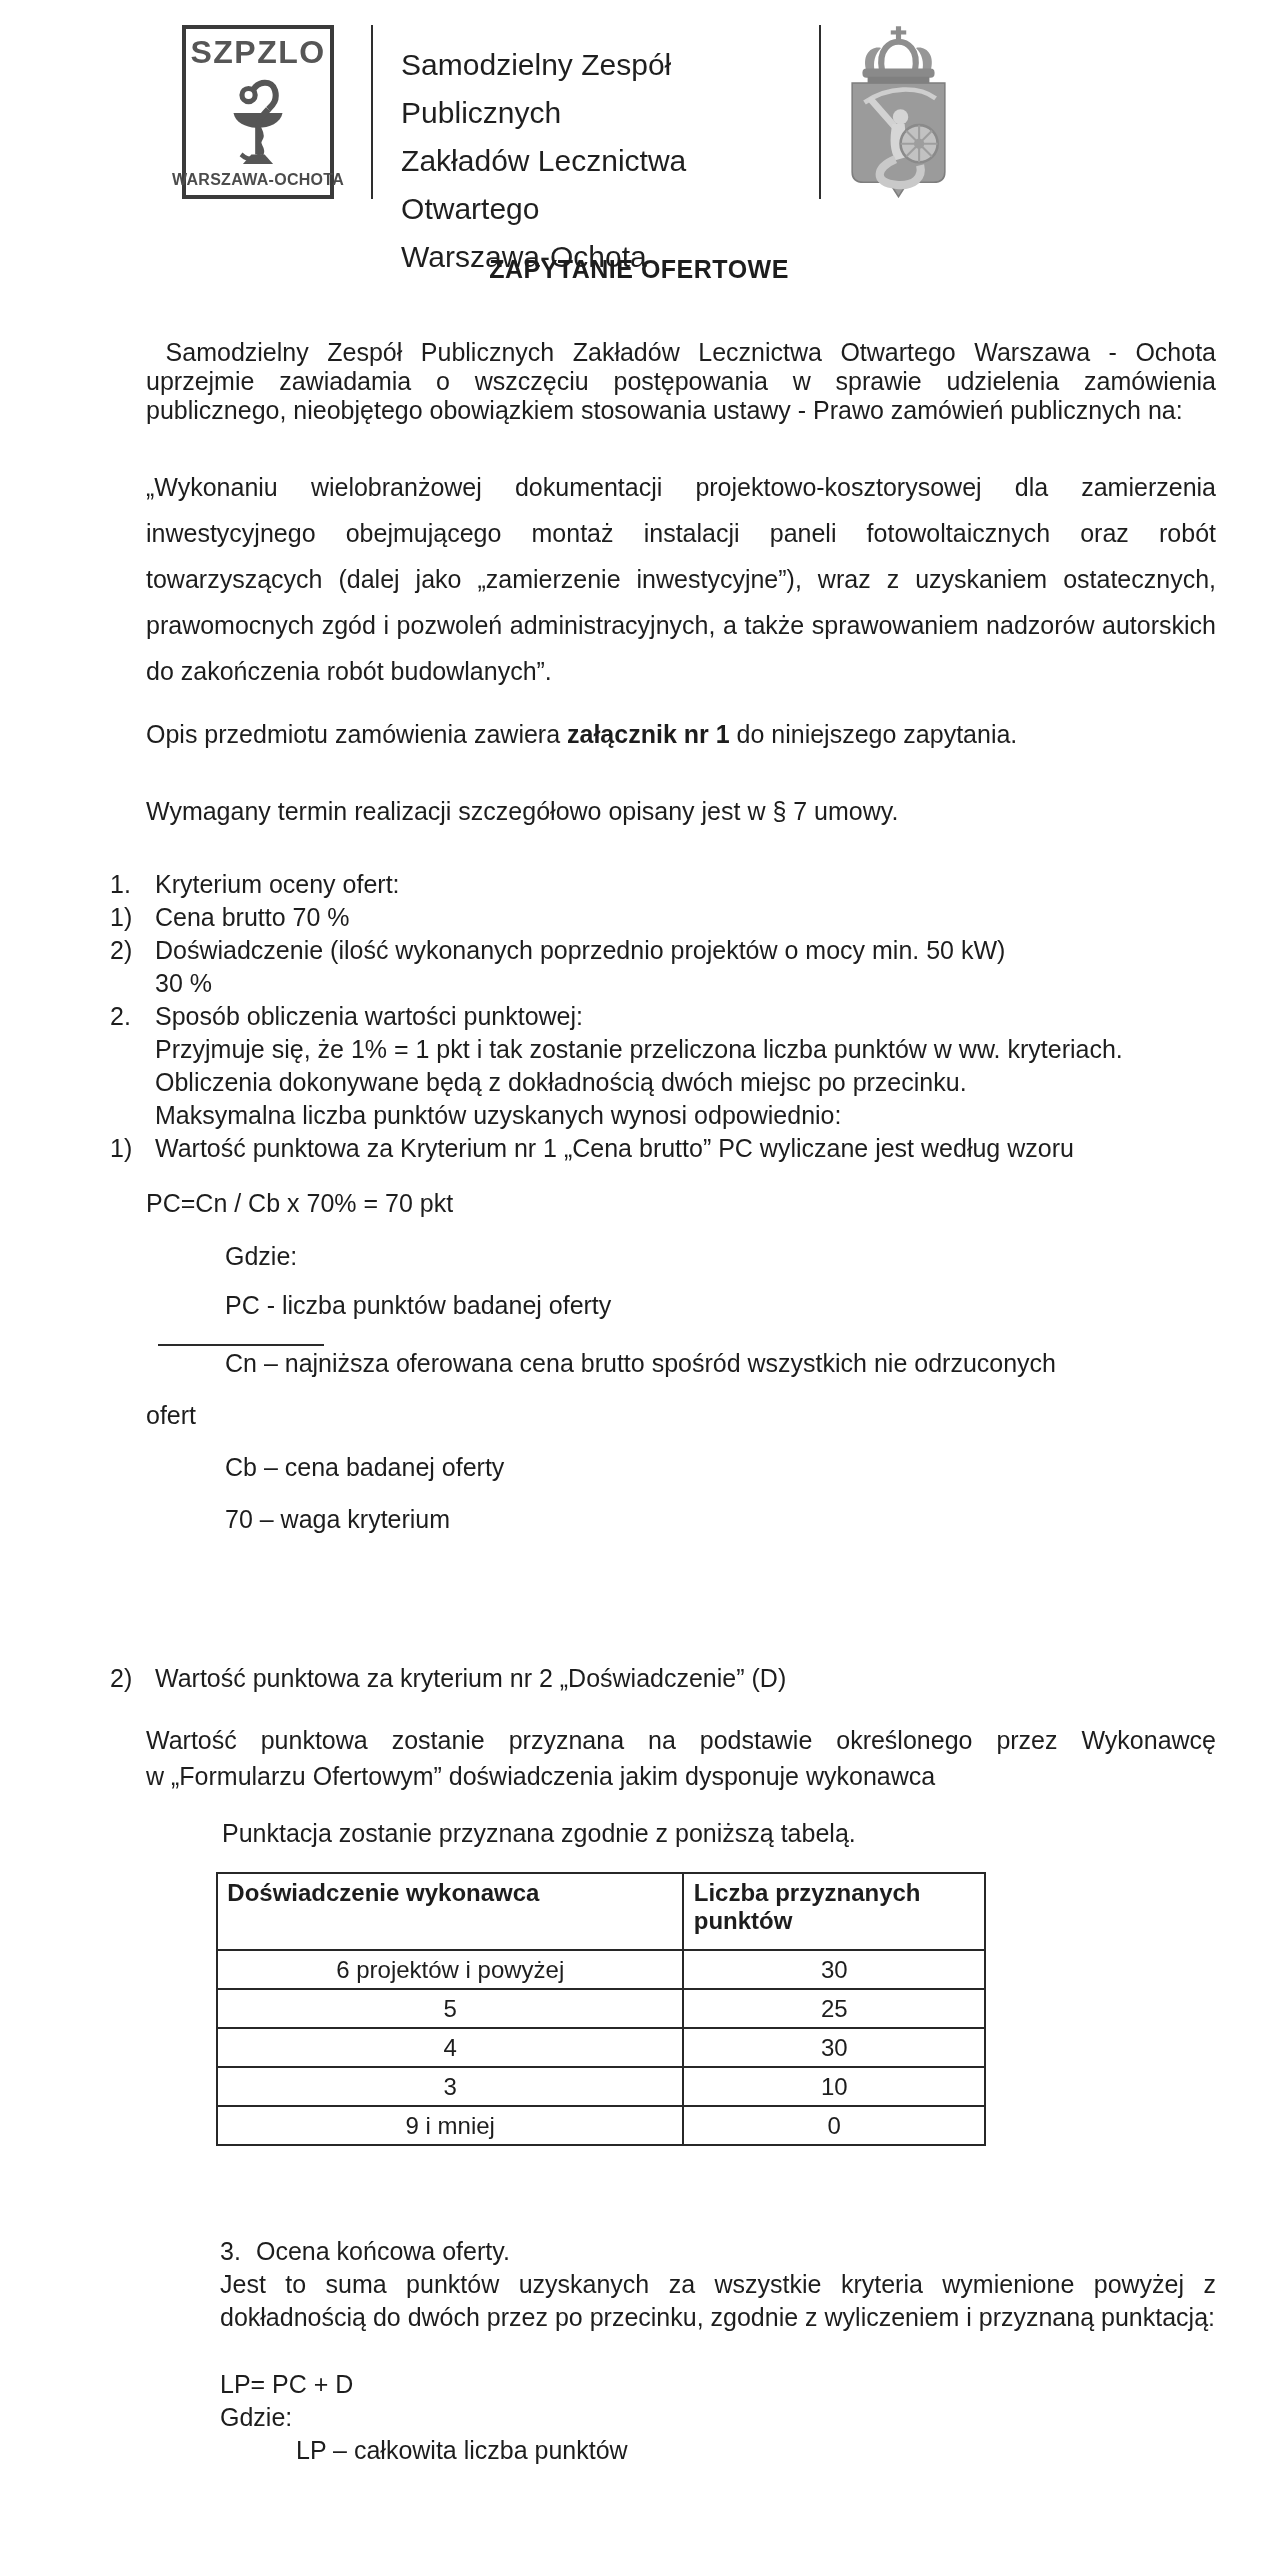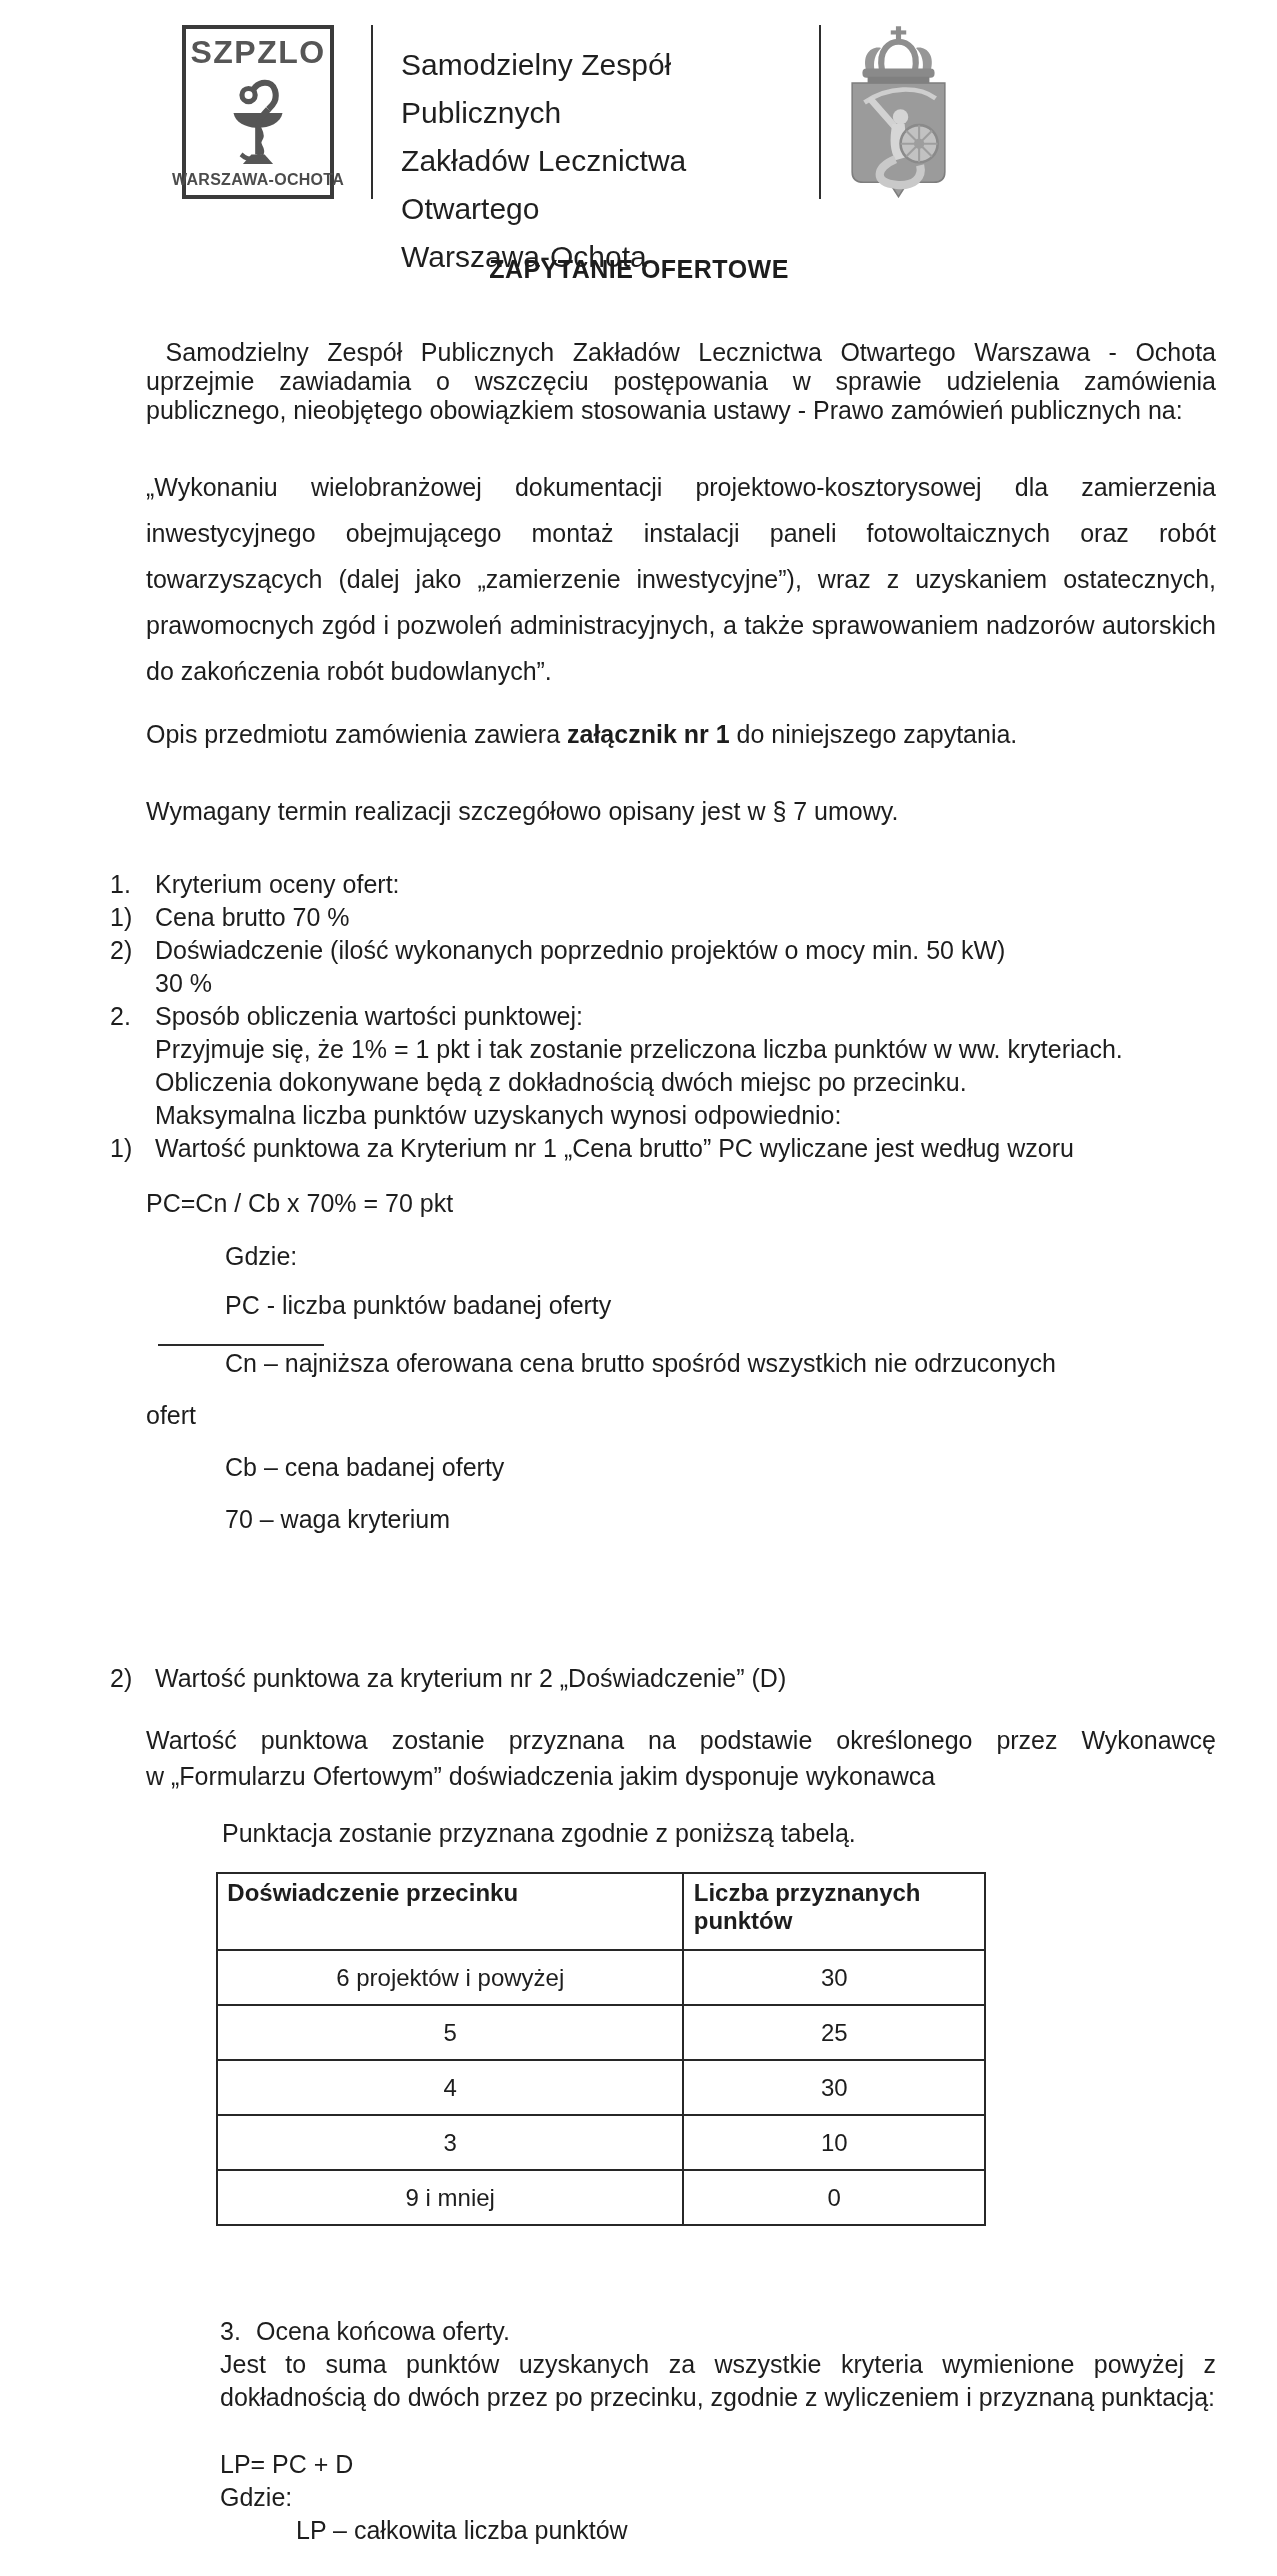--- a/index.html
+++ b/index.html
@@ -61,21 +61,21 @@
   .def-waga { margin-top:16.5px; padding-left:79px; }
 
   .c2row { margin-top:129px; margin-left:-36px; }
   .exp { margin-top:27px; line-height:36px; }
   .table-intro { margin-top:25px; padding-left:76px; line-height:28px; }
 
   .score-table { margin:5.2px 0 0 70px; border-collapse:collapse; width:735px; font-size:24px; table-layout:fixed; }
   .score-table th, .score-table td { border:2.1px solid #272727; }
   .score-table th { width:450px; text-align:left; vertical-align:top; padding:5.2px 5.2px 14.4px 9.3px; font-size:24px; line-height:28px; }
   .score-table th + th { width:285px; }
-  .score-table td { text-align:center; height:29px; line-height:27px; padding:12px; }
+  .score-table td { text-align:center; height:29px; line-height:27px; padding:4px; }
 
   .block34 { margin:89px 0 0 74px; }
   .b34row { display:flex; line-height:33px; }
   .b34mark { width:36px; flex:none; }
   .b34text { flex:1; }
   .b34body { line-height:33px; text-align:justify; }
   .lp-formula { margin-top:34px; line-height:33px; }
   .lp-gdzie { line-height:33px; }
   .lp-def { padding-left:76px; line-height:33px; }
 </style>
@@ -206,21 +206,21 @@
     <div class="exp">
       <div class="fj">Wartość punktowa zostanie przyznana na podstawie określonego przez Wykonawcę</div>
       <div>w „Formularzu Ofertowym” doświadczenia jakim dysponuje wykonawca</div>
     </div>
 
     <p class="table-intro">Punktacja zostanie przyznana zgodnie z poniższą tabelą.</p>
 
     <table class="score-table">
       <thead>
         <tr>
-          <th>Doświadczenie przecinku</th>
+          <th>Doświadczenie wykonawca</th>
           <th>Liczba przyznanych punktów</th>
         </tr>
       </thead>
       <tbody>
         <tr>
             <td>6 projektów i powyżej</td>
             <td>30</td>
           </tr>
         <tr>
             <td>5</td>

